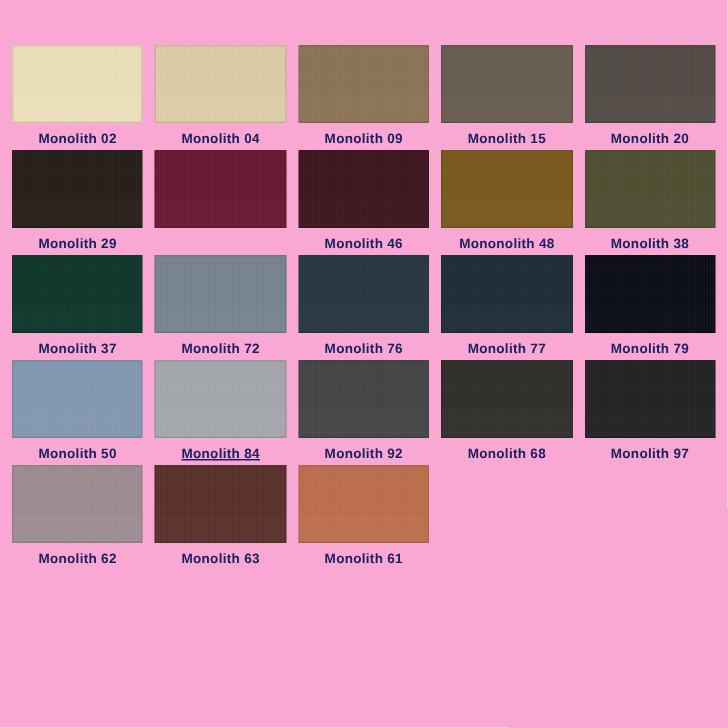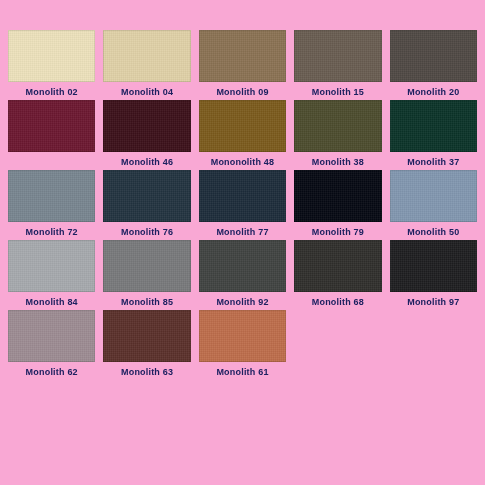--- a/index.html
+++ b/index.html
@@ -70,20 +70,24 @@
     </div>
     <div class="swatch-cell">
       <div class="swatch-chip" style="background-color: rgb(104, 92, 81);"></div>
       <div class="swatch-label" style="color: rgb(28, 32, 96);">Monolith 15</div>
     </div>
     <div class="swatch-cell">
       <div class="swatch-chip" style="background-color: rgb(79, 72, 67);"></div>
       <div class="swatch-label" style="color: rgb(28, 32, 96);">Monolith 20</div>
     </div>
     <div class="swatch-cell">
+      <div class="swatch-chip" style="background-color: rgb(34, 26, 21);"></div>
+      <div class="swatch-label" style="color: rgb(28, 32, 96);">Monolith 29</div>
+    </div>
+    <div class="swatch-cell">
       <div class="swatch-chip" style="background-color: rgb(107, 23, 48);"></div>
     </div>
     <div class="swatch-cell">
       <div class="swatch-chip" style="background-color: rgb(59, 16, 25);"></div>
       <div class="swatch-label" style="color: rgb(28, 32, 96);">Monolith 46</div>
     </div>
     <div class="swatch-cell">
       <div class="swatch-chip" style="background-color: rgb(122, 90, 28);"></div>
       <div class="swatch-label" style="color: rgb(28, 32, 96);">Mononolith 48</div>
     </div>
@@ -110,25 +114,21 @@
     <div class="swatch-cell">
       <div class="swatch-chip" style="background-color: rgb(5, 8, 18);"></div>
       <div class="swatch-label" style="color: rgb(28, 32, 96);">Monolith 79</div>
     </div>
     <div class="swatch-cell">
       <div class="swatch-chip" style="background-color: rgb(129, 150, 174);"></div>
       <div class="swatch-label" style="color: rgb(28, 32, 96);">Monolith 50</div>
     </div>
     <div class="swatch-cell">
       <div class="swatch-chip" style="background-color: rgb(165, 168, 172);"></div>
-      <div class="swatch-label" style="color: rgb(28, 32, 96);">Monolith 84</div>
-    </div>
-    <div class="swatch-cell">
-      <div class="swatch-chip" style="background-color: rgb(119, 120, 122);"></div>
-      <div class="swatch-label" style="color: rgb(28, 32, 96);">Monolith 85</div>
+      <div class="swatch-label" style="color: rgb(28, 32, 96); text-decoration: underline;">Monolith 84</div>
     </div>
     <div class="swatch-cell">
       <div class="swatch-chip" style="background-color: rgb(63, 66, 64);"></div>
       <div class="swatch-label" style="color: rgb(28, 32, 96);">Monolith 92</div>
     </div>
     <div class="swatch-cell">
       <div class="swatch-chip" style="background-color: rgb(47, 46, 43);"></div>
       <div class="swatch-label" style="color: rgb(28, 32, 96);">Monolith 68</div>
     </div>
     <div class="swatch-cell">

